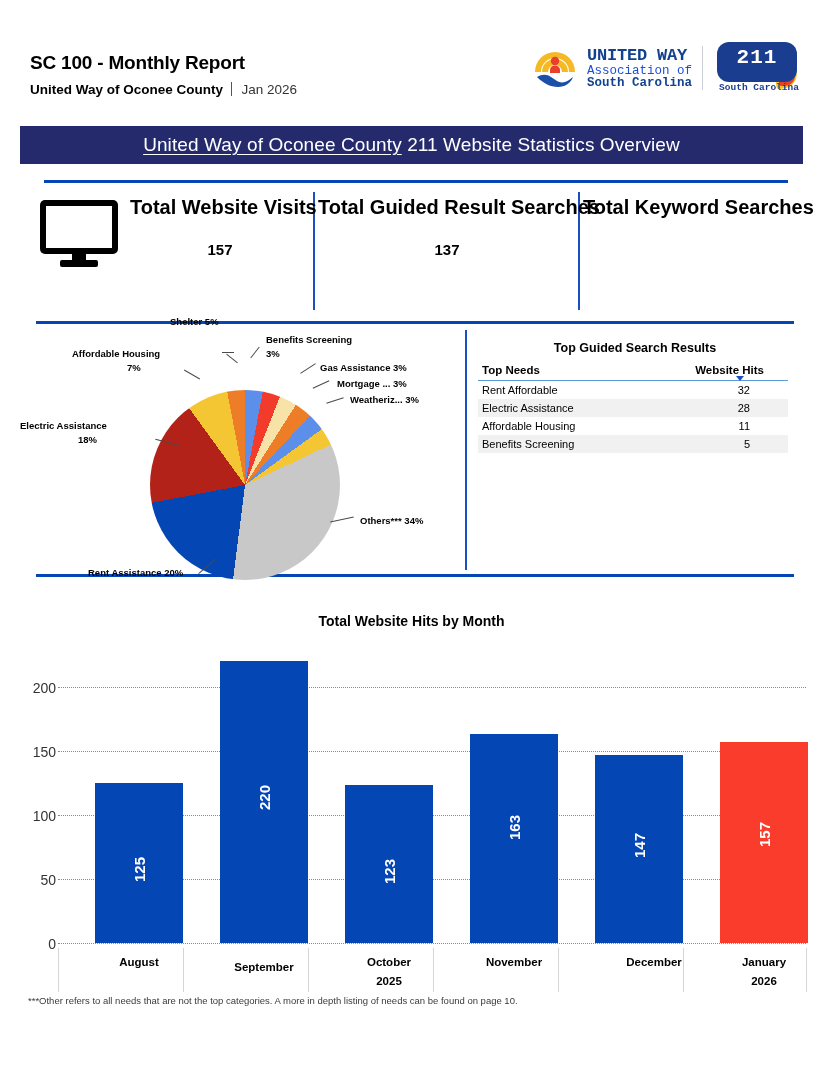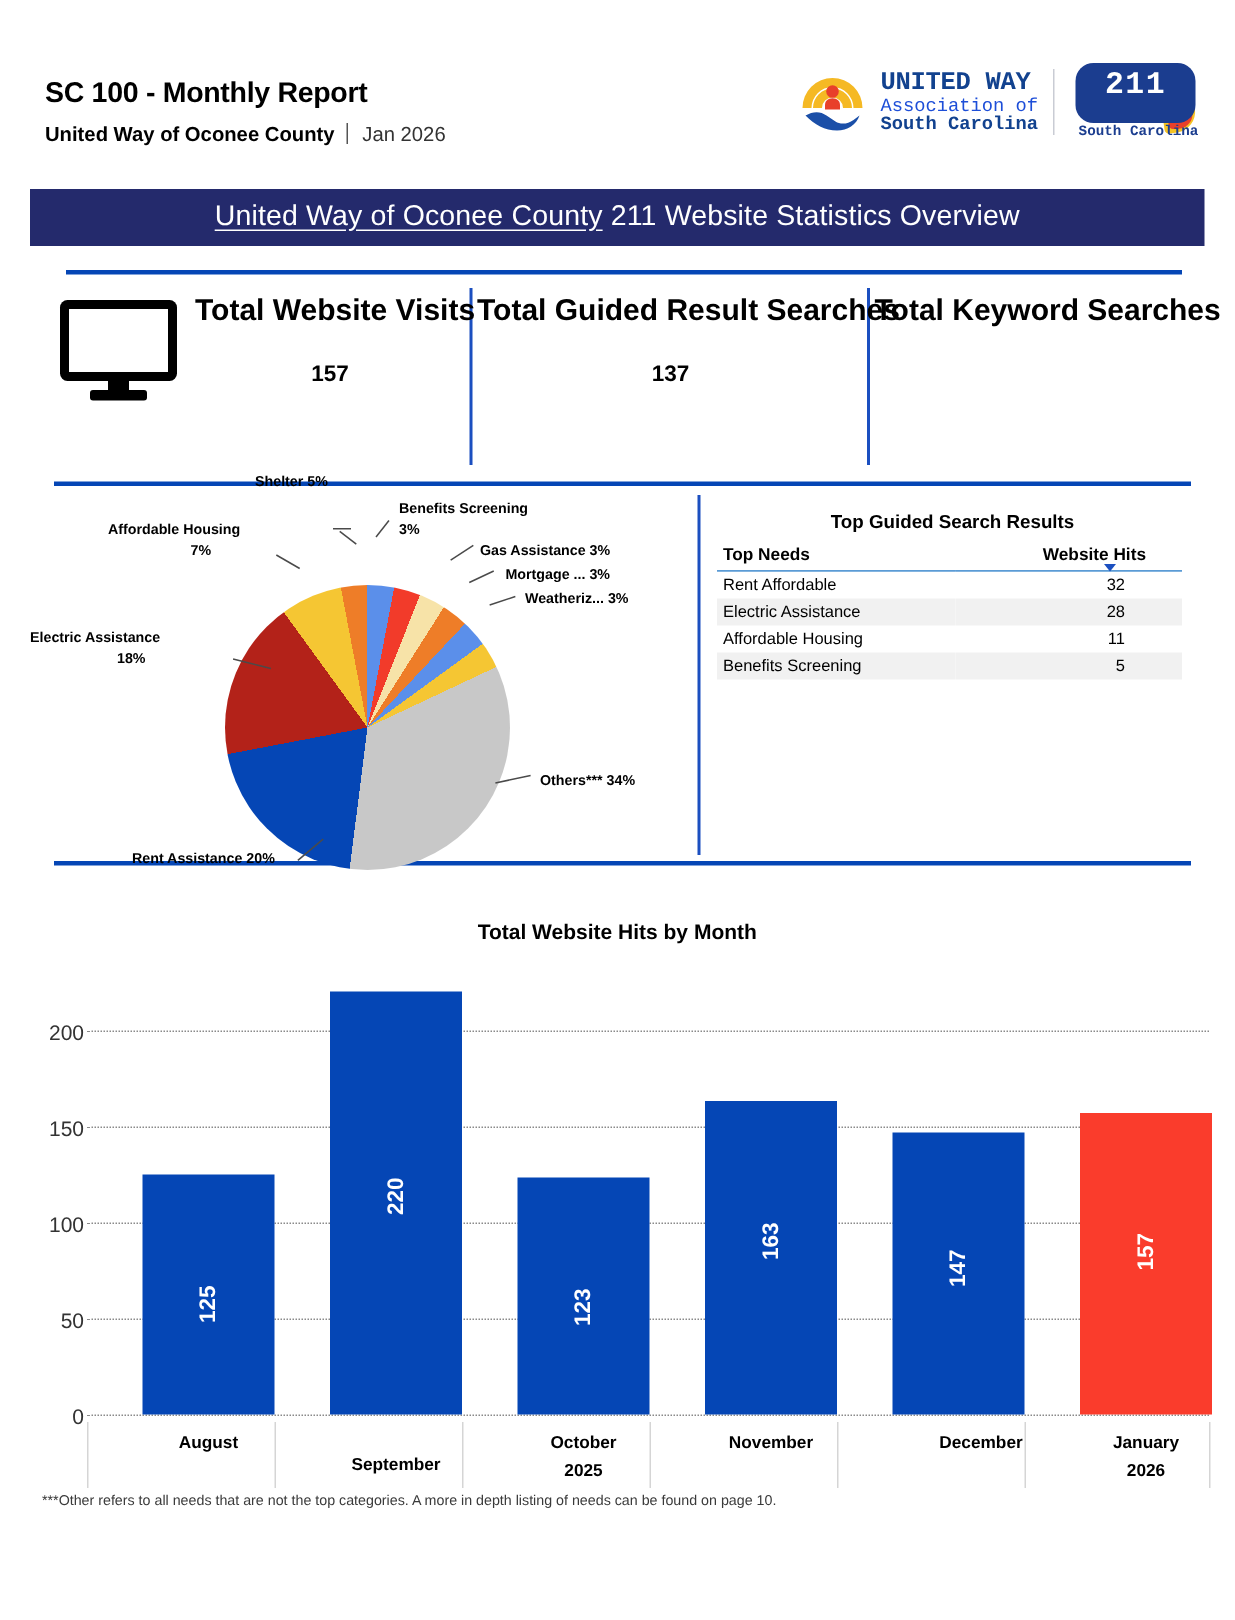--- a/index.html
+++ b/index.html
@@ -267,21 +267,21 @@
 <div class="xtickmark" style="left:58px;"></div>
 <div class="xtickmark" style="left:183px;"></div>
 <div class="xtickmark" style="left:308px;"></div>
 <div class="xtickmark" style="left:433px;"></div>
 <div class="xtickmark" style="left:558px;"></div>
 <div class="xtickmark" style="left:683px;"></div>
 <div class="xtickmark" style="left:806px;"></div>
 
 <div class="xlabels">
   <div class="xlab" style="left:37px;top:3px;width:88px;">August</div>
-  <div class="xlab" style="left:162px;top:18px;width:88px;">September</div>
+  <div class="xlab" style="left:162px;top:8px;width:88px;">September</div>
   <div class="xlab" style="left:287px;top:3px;width:88px;">October</div>
   <div class="xlab" style="left:412px;top:3px;width:88px;">November</div>
   <div class="xlab" style="left:552px;top:3px;width:88px;">December</div>
   <div class="xlab" style="left:662px;top:3px;width:88px;">January</div>
   <div class="yearlab" style="left:287px;top:22px;width:88px;">2025</div>
   <div class="yearlab" style="left:662px;top:22px;width:88px;">2026</div>
 </div>
 
 <div class="footnote">***Other refers to all needs that are not the top categories. A more in depth listing of needs can be found on page 10.</div>
 

